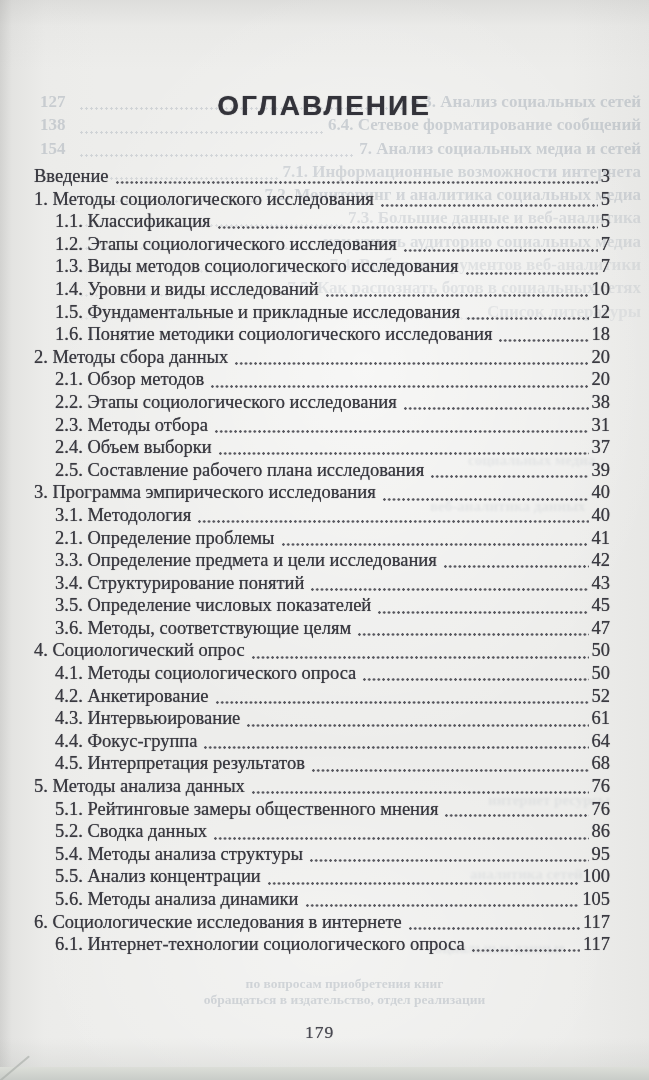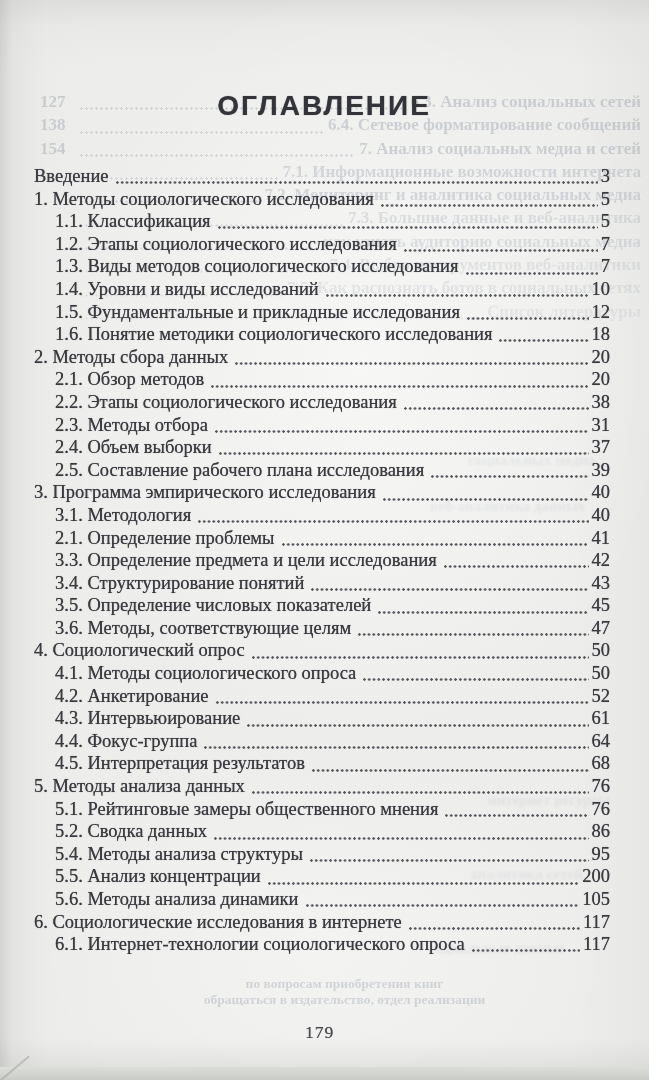--- a/index.html
+++ b/index.html
@@ -315,21 +315,21 @@
     <span class="toc-page">86</span>
   </div>
       <div class="toc-row lvl1">
     <span class="toc-label">5.4. Методы анализа структуры</span>
     <span class="toc-leader"></span>
     <span class="toc-page">95</span>
   </div>
       <div class="toc-row lvl1">
     <span class="toc-label">5.5. Анализ концентрации</span>
     <span class="toc-leader"></span>
-    <span class="toc-page">200</span>
+    <span class="toc-page">100</span>
   </div>
       <div class="toc-row lvl1">
     <span class="toc-label">5.6. Методы анализа динамики</span>
     <span class="toc-leader"></span>
     <span class="toc-page">105</span>
   </div>
       <div class="toc-row lvl0">
     <span class="toc-label">6. Социологические исследования в интернете</span>
     <span class="toc-leader"></span>
     <span class="toc-page">117</span>

